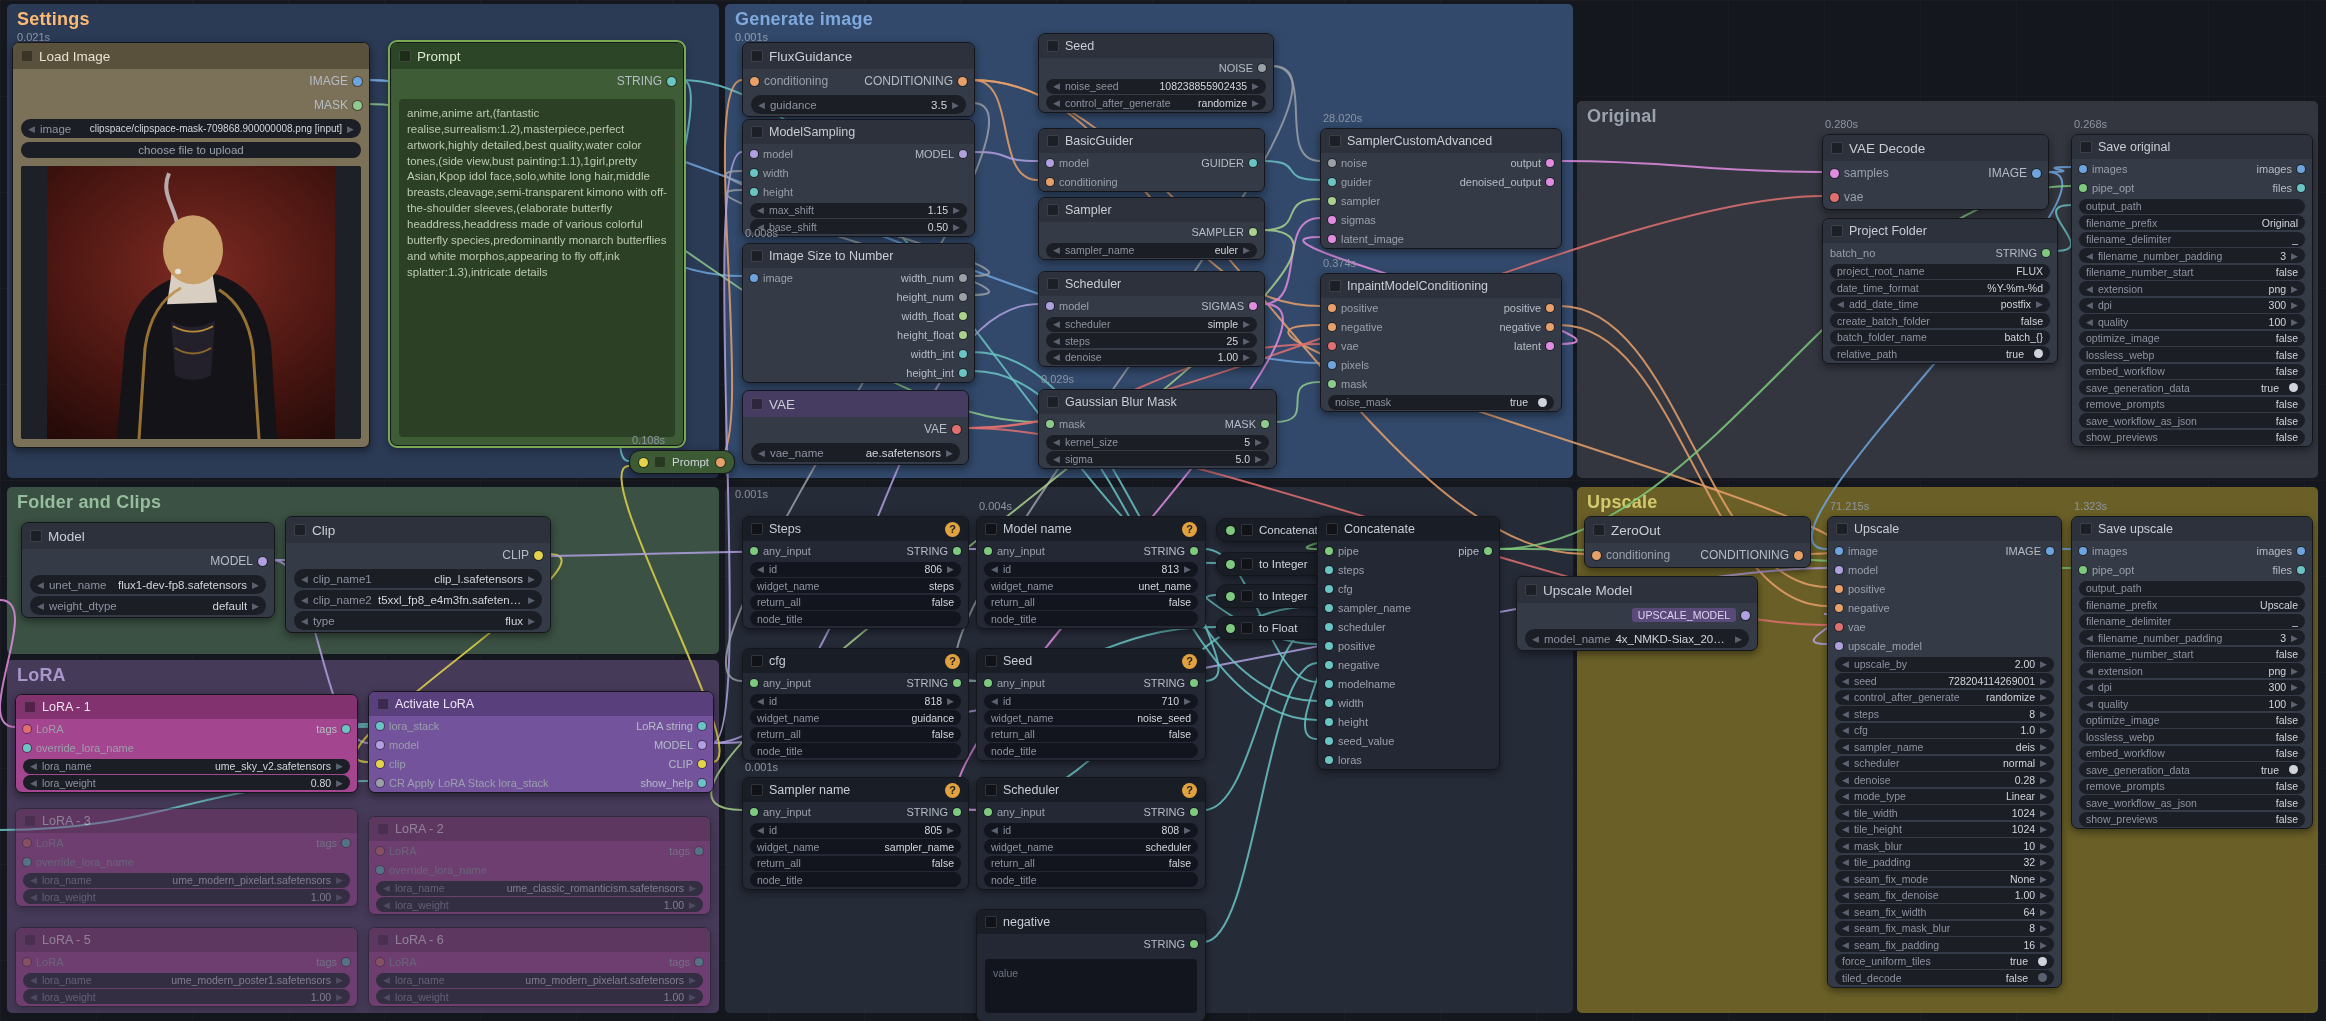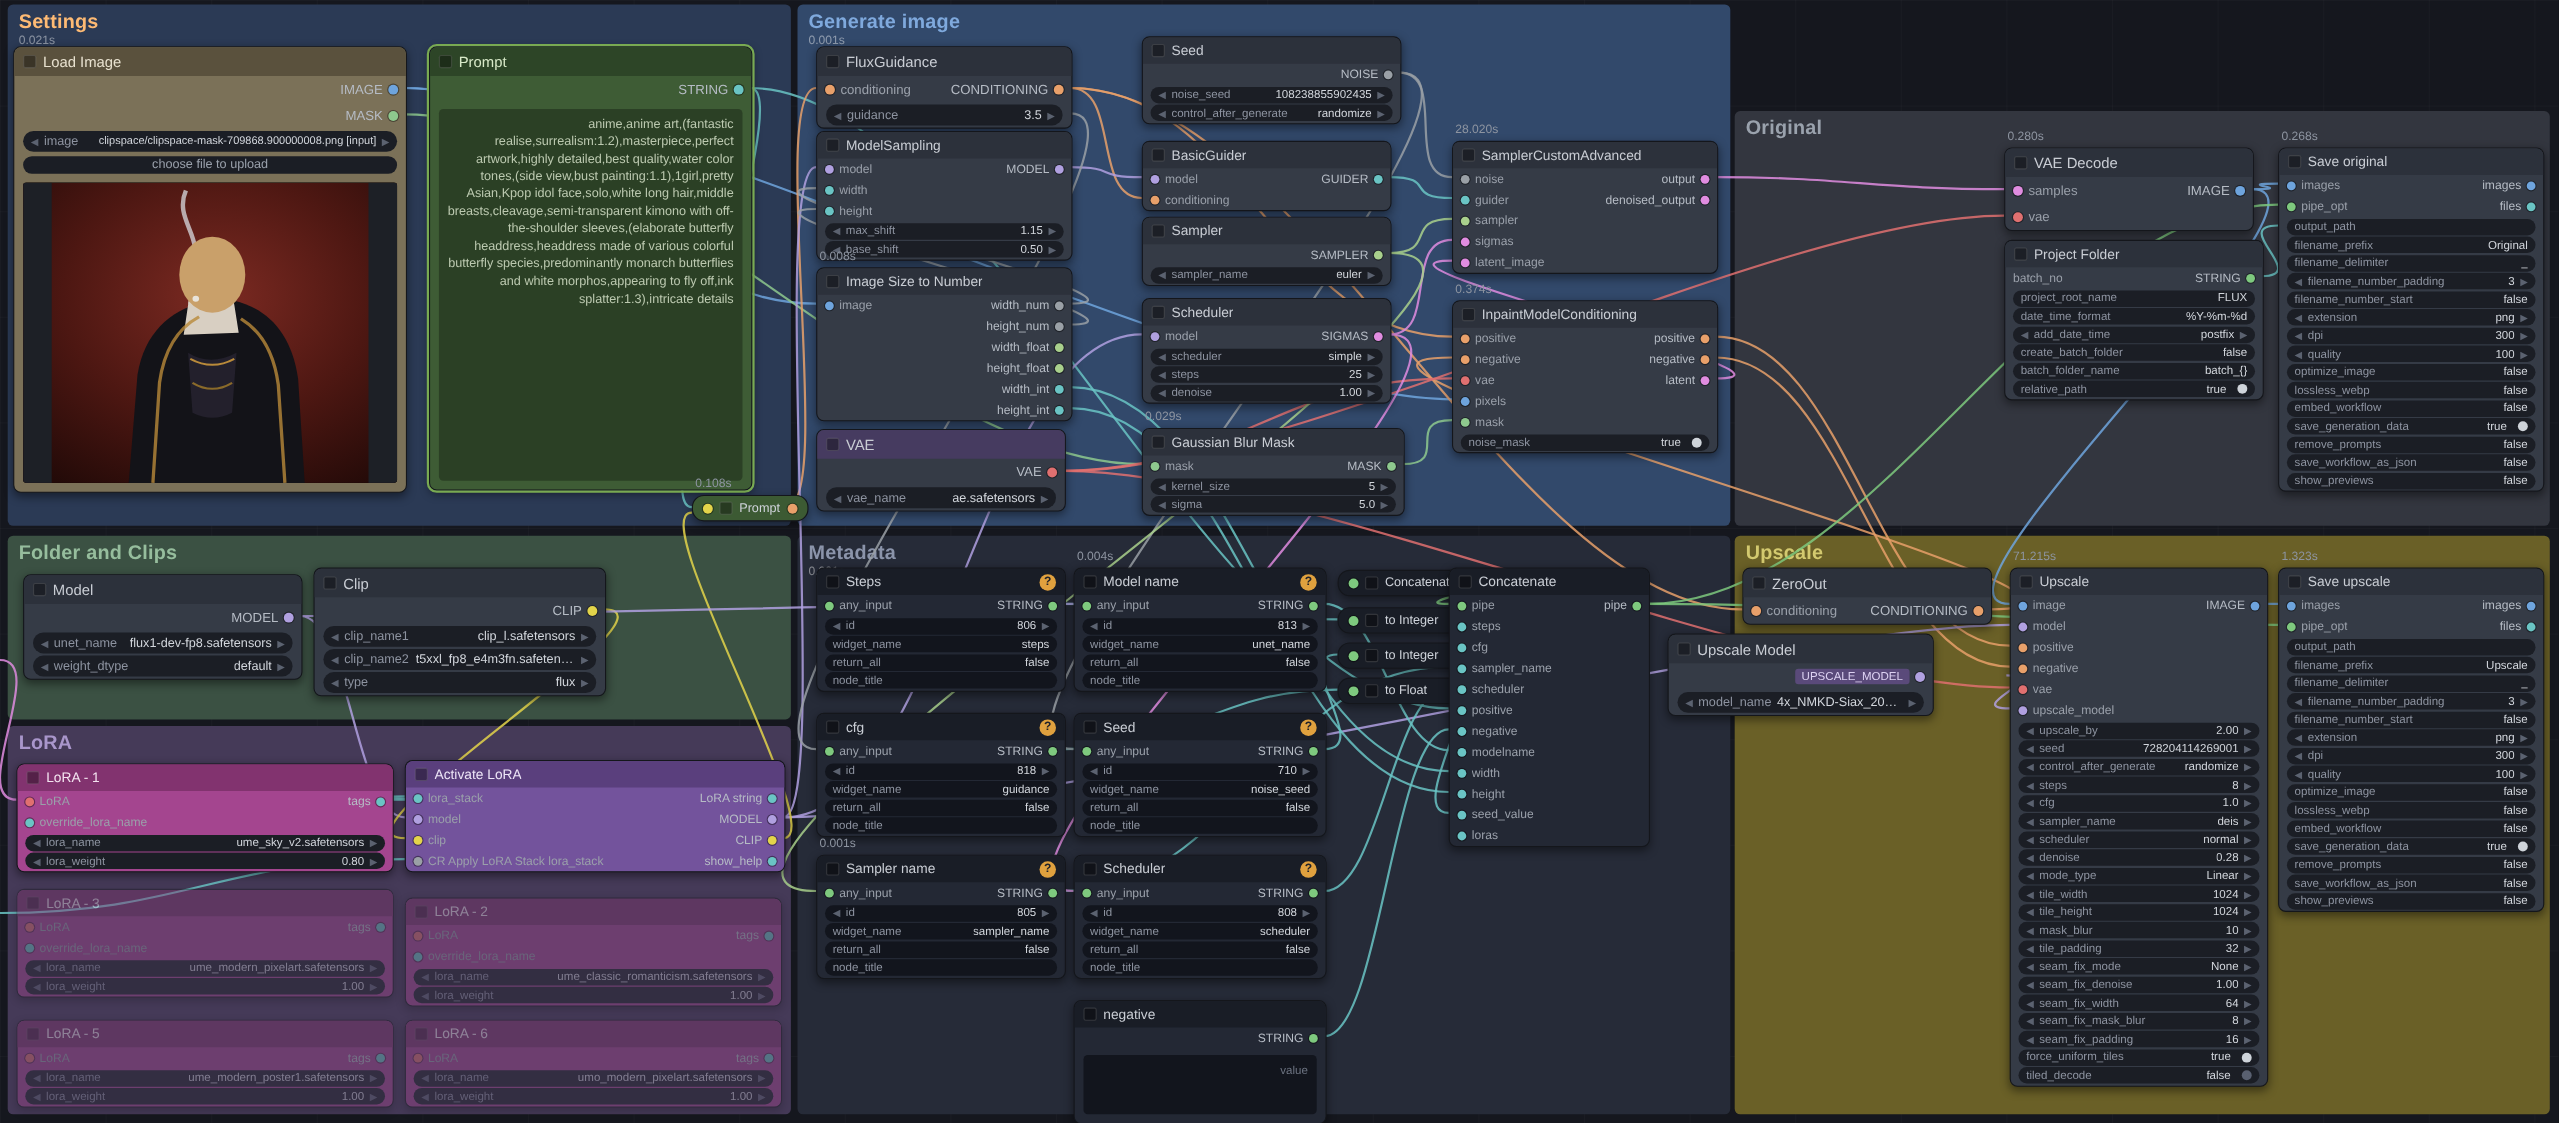--- a/index.html
+++ b/index.html
@@ -39,21 +39,21 @@
   .meta .widget{background:#12151d;}
   .widget .wlbl{white-space:nowrap;}
   .widget .val{margin-left:auto;color:#d2d6dc;white-space:nowrap;overflow:hidden;text-overflow:ellipsis;max-width:62%;}
   .widget.small .val{font-size:10px;max-width:78%;}
   .widget .arr{color:#5b6270;font-size:9px;flex:none;}
   .widget-btn{height:16px;margin:2px 8px;background:#1b1e25;border-radius:10px;display:flex;
     align-items:center;justify-content:center;font-size:11.5px;color:#9aa1ac;}
   .tdot{width:9px;height:9px;border-radius:50%;background:#cfd4da;margin-left:5px;flex:none;}
   .tdot.off{background:#596070;}
   .textbox{flex:1;margin:6px 8px 8px;background:rgba(0,0,0,.3);border-radius:4px;padding:7px 8px;
-    font-size:11.5px;line-height:1.38;color:#bcc9b0;overflow:hidden;white-space:pre-wrap;word-break:break-word;text-align:right;}
+    font-size:11.5px;line-height:1.38;color:#bcc9b0;overflow:hidden;white-space:pre-wrap;word-break:break-word;}
   .meta .textbox{color:#6d7482;background:#12151d;min-height:40px;flex:none;font-size:10.5px;}
   .node.collapsed{display:flex;align-items:center;height:22px;border-radius:11px;padding:0 9px;gap:6px;
     font-size:11.5px;color:#cfd3da;background:var(--hb,#2c313b);}
   .faded{opacity:.42;}
   .preview{flex:1;margin:6px 8px 8px;border-radius:3px;overflow:hidden;background:#000;}
   .preview svg{display:block;width:100%;height:100%;}
 </style>
 </head>
 <body>
 
@@ -66,21 +66,20 @@
       <div class="group-title" style="color: rgb(127, 169, 221);">Generate image</div>
       <div class="group-timing">0.001s</div>
     </div>
     <div class="group" style="left: 7px; top: 487px; width: 712px; height: 167px; background: rgb(59, 81, 67);">
       <div class="group-title" style="color: rgb(150, 189, 157);">Folder and Clips</div>
     </div>
     <div class="group" style="left: 7px; top: 660px; width: 712px; height: 353px; background: rgb(69, 58, 88);">
       <div class="group-title" style="color: rgb(169, 150, 203);">LoRA</div>
     </div>
     <div class="group" style="left: 725px; top: 487px; width: 848px; height: 526px; background: rgb(38, 43, 56);">
-      <div class="group-title" style="color: rgb(139, 148, 170);">Metadata</div>
       <div class="group-timing">0.001s</div>
     </div>
     <div class="group" style="left: 1577px; top: 101px; width: 741px; height: 377px; background: rgb(51, 54, 63);">
       <div class="group-title" style="color: rgb(154, 162, 173);">Original</div>
     </div>
     <div class="group" style="left: 1577px; top: 487px; width: 741px; height: 526px; background: rgb(106, 96, 39);">
       <div class="group-title" style="color: rgb(211, 201, 111);">Upscale</div>
     </div>
     <svg id="wires" width="2326" height="1021">
       <path d="M 368 80 C 536.3 80, 573.7 276, 742 276" fill="none" stroke="#6ea4dd" stroke-width="2" opacity="0.85"></path>

